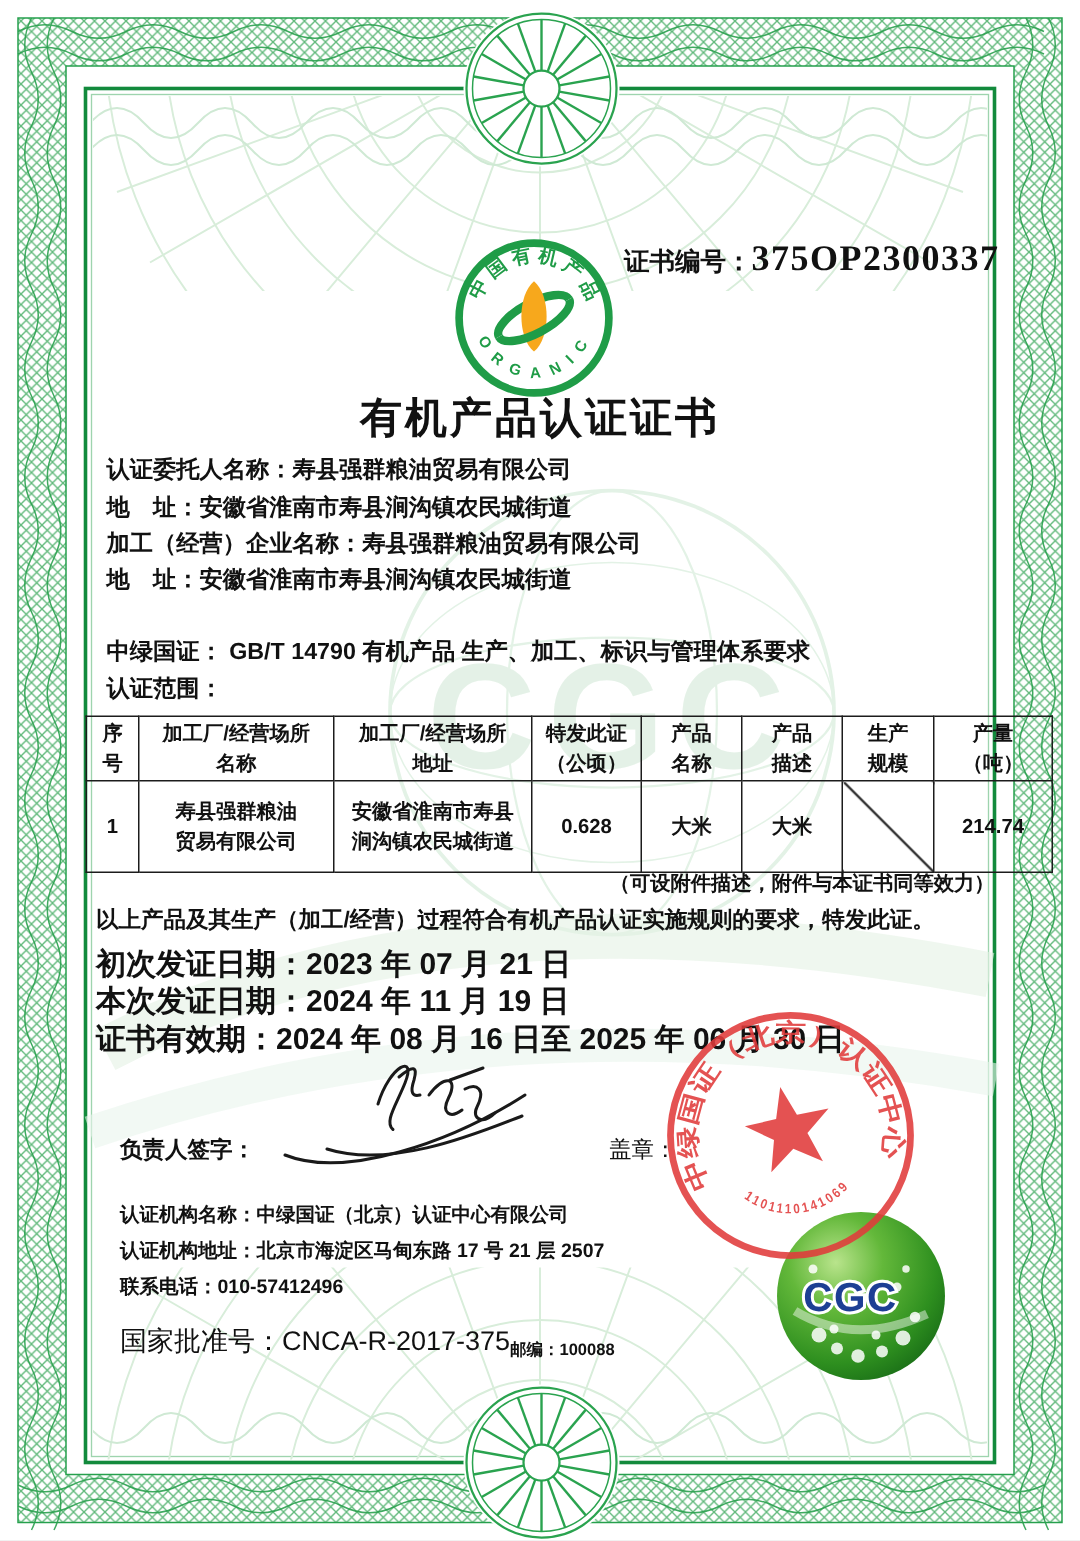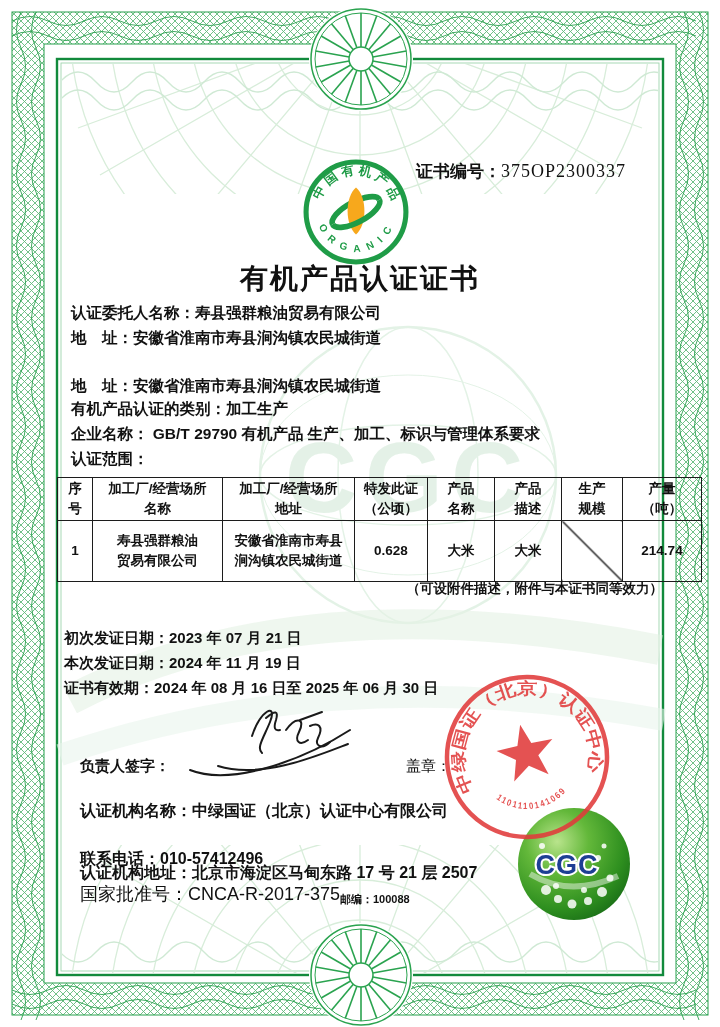--- a/index.html
+++ b/index.html
@@ -4,35 +4,35 @@
 <style>
   html,body{margin:0;padding:0;background:#e8e8e8;}
   .page{
     position:relative;width:720px;height:1027px;margin:0 auto;
     background:#ffffff;overflow:hidden;
     font-family:"Liberation Sans","DejaVu Sans",sans-serif;color:#111;
   }
   .abs{position:absolute;}
   .kai{font-family:"Liberation Serif","DejaVu Serif",serif;font-weight:600;}
   .certno{top:160px;left:416px;font-size:17px;font-weight:bold;white-space:nowrap;z-index:2;}
-  .certno .num{font-family:"Liberation Serif","DejaVu Serif",serif;font-size:18px;font-weight:400;letter-spacing:1px;}
+  .certno .num{font-family:"Liberation Serif","DejaVu Serif",serif;font-size:24px;font-weight:700;letter-spacing:1px;}
   .title{top:260px;left:0;width:720px;text-align:center;font-size:28px;font-weight:bold;letter-spacing:2px;z-index:2;}
   .fline{left:71px;font-size:15.5px;font-weight:bold;white-space:nowrap;z-index:2;}
   .ctable{left:57px;top:477px;border-collapse:collapse;table-layout:fixed;z-index:2;position:absolute;background:transparent;}
   .ctable td{border:1.5px solid #1c1c1c;text-align:center;vertical-align:middle;
     font-size:13.5px;font-weight:bold;white-space:pre-line;line-height:1.45;padding:0 2px;}
   .ctable tr.hd td{height:42px;}
   .ctable tr.bd td{height:60px;}
   td.slash{background-image:linear-gradient(to top right,transparent 48.8%,#2b2b2b 49.6%,#2b2b2b 50.6%,transparent 51.4%);}
   .note{top:580px;right:57px;font-size:13.5px;z-index:2;}
   .stmt{left:64px;top:604px;font-size:15px;font-weight:bold;white-space:nowrap;z-index:2;}
-  .dline{left:64px;font-size:15px;font-weight:bold;white-space:nowrap;z-index:2;}
+  .dline{left:64px;font-size:20px;font-weight:bold;white-space:nowrap;z-index:2;}
   .siglab{left:80px;top:757px;font-size:15px;font-weight:bold;z-index:2;}
   .seallab{left:406px;top:757px;font-size:15px;font-weight:normal;z-index:2;}
-  .agline{left:80px;font-size:16px;font-weight:bold;white-space:nowrap;z-index:2;}
+  .agline{left:80px;font-size:13px;font-weight:bold;white-space:nowrap;z-index:2;}
   .postal{left:340px;top:892px;font-size:11px;font-weight:bold;z-index:2;}
   .approval{left:80px;top:882px;font-size:18px;font-weight:normal;z-index:2;}
   .footer{left:64px;top:912px;width:600px;font-size:15px;font-weight:bold;line-height:1.5;z-index:2;}
   svg{display:block;}
 </style>
 </head>
 <body>
 
 <div class="page">
 
@@ -183,28 +183,28 @@
   </svg>
 
   <div class="abs fline" style="top:303px">
     <span>认证委托人名称：</span><span>寿县强群粮油贸易有限公司</span>
   </div>
 
   <div class="abs title">有机产品认证证书</div>
   <div class="abs fline" style="top:328px">
     <span>地　址：</span><span>安徽省淮南市寿县涧沟镇农民城街道</span>
   </div>
+  <div class="abs fline" style="top:352px">
+    <span>加工（经营）企业名称：</span><span>寿县强群粮油贸易有限公司</span>
+  </div>
   <div class="abs fline" style="top:376px">
     <span>地　址：</span><span>安徽省淮南市寿县涧沟镇农民城街道</span>
   </div>
-  <div class="abs fline" style="top:399px">
-    <span>有机产品认证的类别：</span><span class="kai">加工生产</span>
-  </div>
   <div class="abs fline" style="top:424px">
-    <span>企业名称：</span>&nbsp;<span>GB/T 29790</span>&nbsp;<span class="kai">有机产品 生产、加工、标识与管理体系要求</span>
+    <span>中绿国证：</span>&nbsp;<span>GB/T 14790</span>&nbsp;<span class="kai">有机产品 生产、加工、标识与管理体系要求</span>
   </div>
   <div class="abs fline" style="top:449px">
     <span>认证范围：</span>
   </div>
 
   <table class="ctable">
     <tbody>
         <tr class="hd">
       <td style="width:30px">序
 号</td>
@@ -233,20 +233,21 @@
       <td>大米</td>
       <td>大米</td>
       <td class="slash"></td>
       <td>214.74</td>
     </tr>
   </tbody>
     </table>
 
   <div class="abs note kai">（可设附件描述，附件与本证书同等效力）</div>
 
+  <div class="abs stmt">以上产品及其生产（加工/经营）过程符合有机产品认证实施规则的要求，特发此证。</div>
 
   <div class="abs dline" style="top:629px">
     <span>初次发证日期：</span><span>2023 年 07 月 21 日</span>
   </div>
   <div class="abs dline" style="top:654px">
     <span>本次发证日期：</span><span>2024 年 11 月 19 日</span>
   </div>
   <div class="abs dline" style="top:679px">
     <span>证书有效期：</span><span>2024 年 08 月 16 日至 2025 年 06 月 30 日</span>
   </div>
@@ -278,21 +279,21 @@
       </text>
       <text font-size="9" font-weight="bold" fill="#e13b3b" letter-spacing="2">
         <textPath href="#sealDig" startOffset="4" textLength="78" lengthAdjust="spacingAndGlyphs">1101110141069</textPath>
       </text>
     </g>
   </svg>
 
   <div class="abs agline" style="top:801px">
     <span>认证机构名称：</span><span>中绿国证（北京）认证中心有限公司</span>
   </div>
-  <div class="abs agline" style="top:863px">
+  <div class="abs agline" style="top:825px">
     <span>认证机构地址：</span><span>北京市海淀区马甸东路 17 号 21 层 2507</span>
   </div>
   <div class="abs agline" style="top:849px">
     <span>联系电话：</span><span>010-57412496</span>
   </div>
   <div class="abs postal">
     <span>邮编：</span><span>100088</span>
   </div>
   <div class="abs approval">
     <span>国家批准号：</span><span>CNCA-R-2017-375</span>

